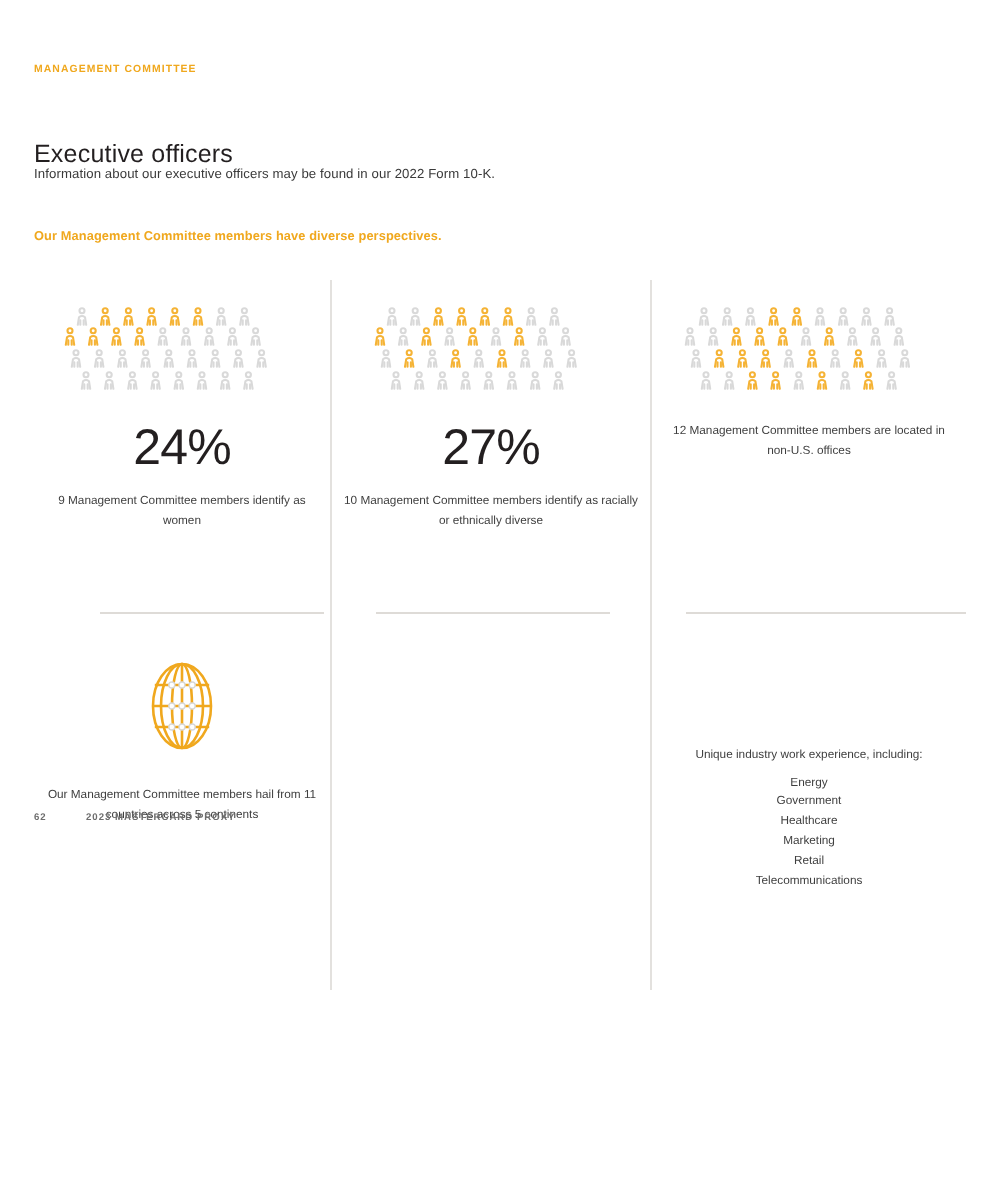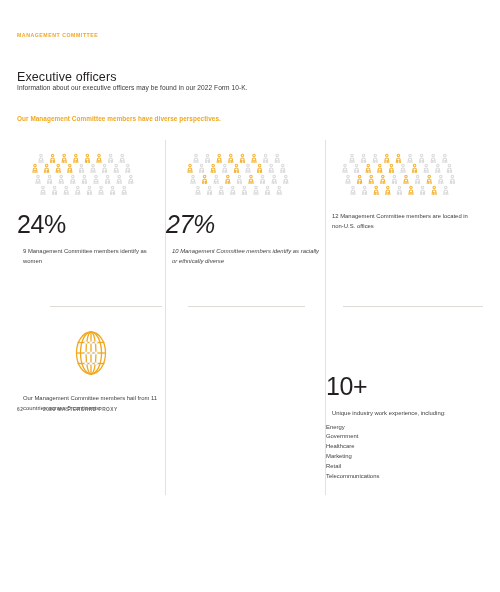--- a/index.html
+++ b/index.html
@@ -75,23 +75,24 @@
     width: 1px;
     height: 355px;
     background: #e3e1de;
   }
   .vdiv.v1 { left: 148px; }
   .vdiv.v2 { left: 308px; }
 
   .cell {
     position: absolute;
     box-sizing: border-box;
+    text-align: center;
   }
   .col1 { left: 0px;   width: 148px; }
-  .col2 { left: 149px; width: 159px; font-style: italic; }
+  .col2 { left: 149px; width: 159px; }
   .col3 { left: 309px; width: 157px; }
   .rowA { top: 0px;   height: 165px; }
   .rowB { top: 180px; height: 175px; }
 
   .hdiv {
     position: absolute;
     height: 1px;
     background: #dedbd7;
     top: 166px;
   }
@@ -854,21 +855,20 @@
               <circle cx="22.1" cy="33.5" r="1.5"></circle>
           </g>
         </svg>
       </div>
       <div class="stat-caption">Our Management Committee members hail from 11 countries across 5 continents</div>
     </div>
 
 
     <div class="cell col3 rowB">
       <div style="height:44px"></div>
-      <div class="big-stat">10+</div>
       <div class="stat-caption">Unique industry work experience, including:</div>
       <div class="industry-list" id="industry-list">
           <div>Energy</div>
           <div>Government</div>
           <div>Healthcare</div>
           <div>Marketing</div>
           <div>Retail</div>
           <div>Telecommunications</div>
         </div>
     </div>

